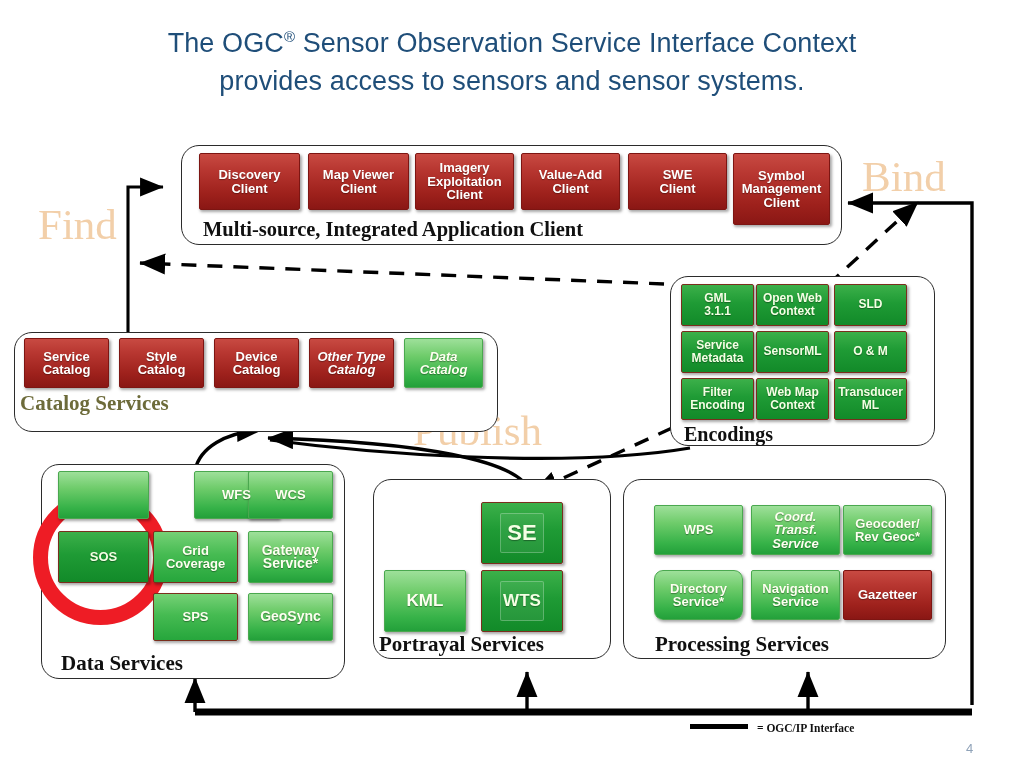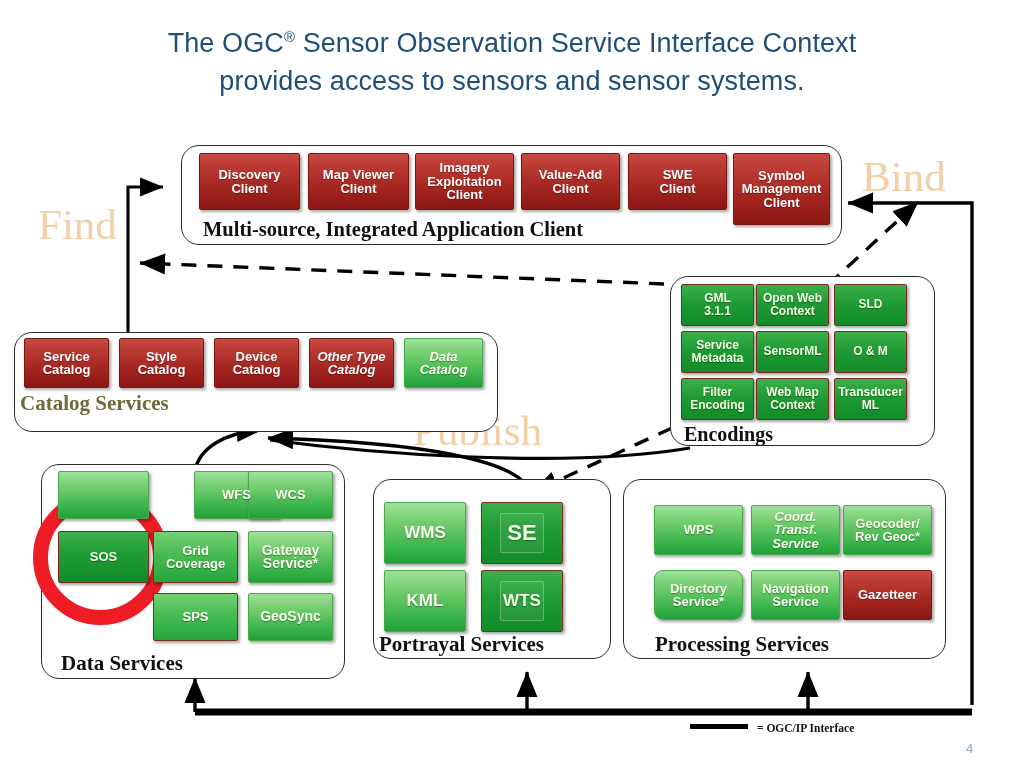--- a/index.html
+++ b/index.html
@@ -271,23 +271,20 @@
     </div>
     <div class="bx green" style="left: 248px; top: 531px; width: 85px; height: 52px; font-size: 14px;">
       <span class="lbl">Gateway<br>Service*</span>
     </div>
     <div class="bx greenmid" style="left: 153px; top: 593px; width: 85px; height: 48px;">
       <span class="lbl">SPS</span>
     </div>
     <div class="bx green" style="left: 248px; top: 593px; width: 85px; height: 48px; font-size: 14px;">
       <span class="lbl">GeoSync</span>
     </div>
-    <div class="bx green" style="left: 384px; top: 502px; width: 82px; height: 62px; font-size: 17px;">
-      <span class="lbl">WMS</span>
-    </div>
     <div class="bx greendark inset" style="left: 481px; top: 502px; width: 82px; height: 62px; font-size: 22px;">
       <span class="lbl">SE</span>
     </div>
     <div class="bx green" style="left: 384px; top: 570px; width: 82px; height: 62px; font-size: 17px;">
       <span class="lbl">KML</span>
     </div>
     <div class="bx greendark inset" style="left: 481px; top: 570px; width: 82px; height: 62px; font-size: 17px;">
       <span class="lbl">WTS</span>
     </div>
     <div class="bx green" style="left: 654px; top: 505px; width: 89px; height: 50px;">

